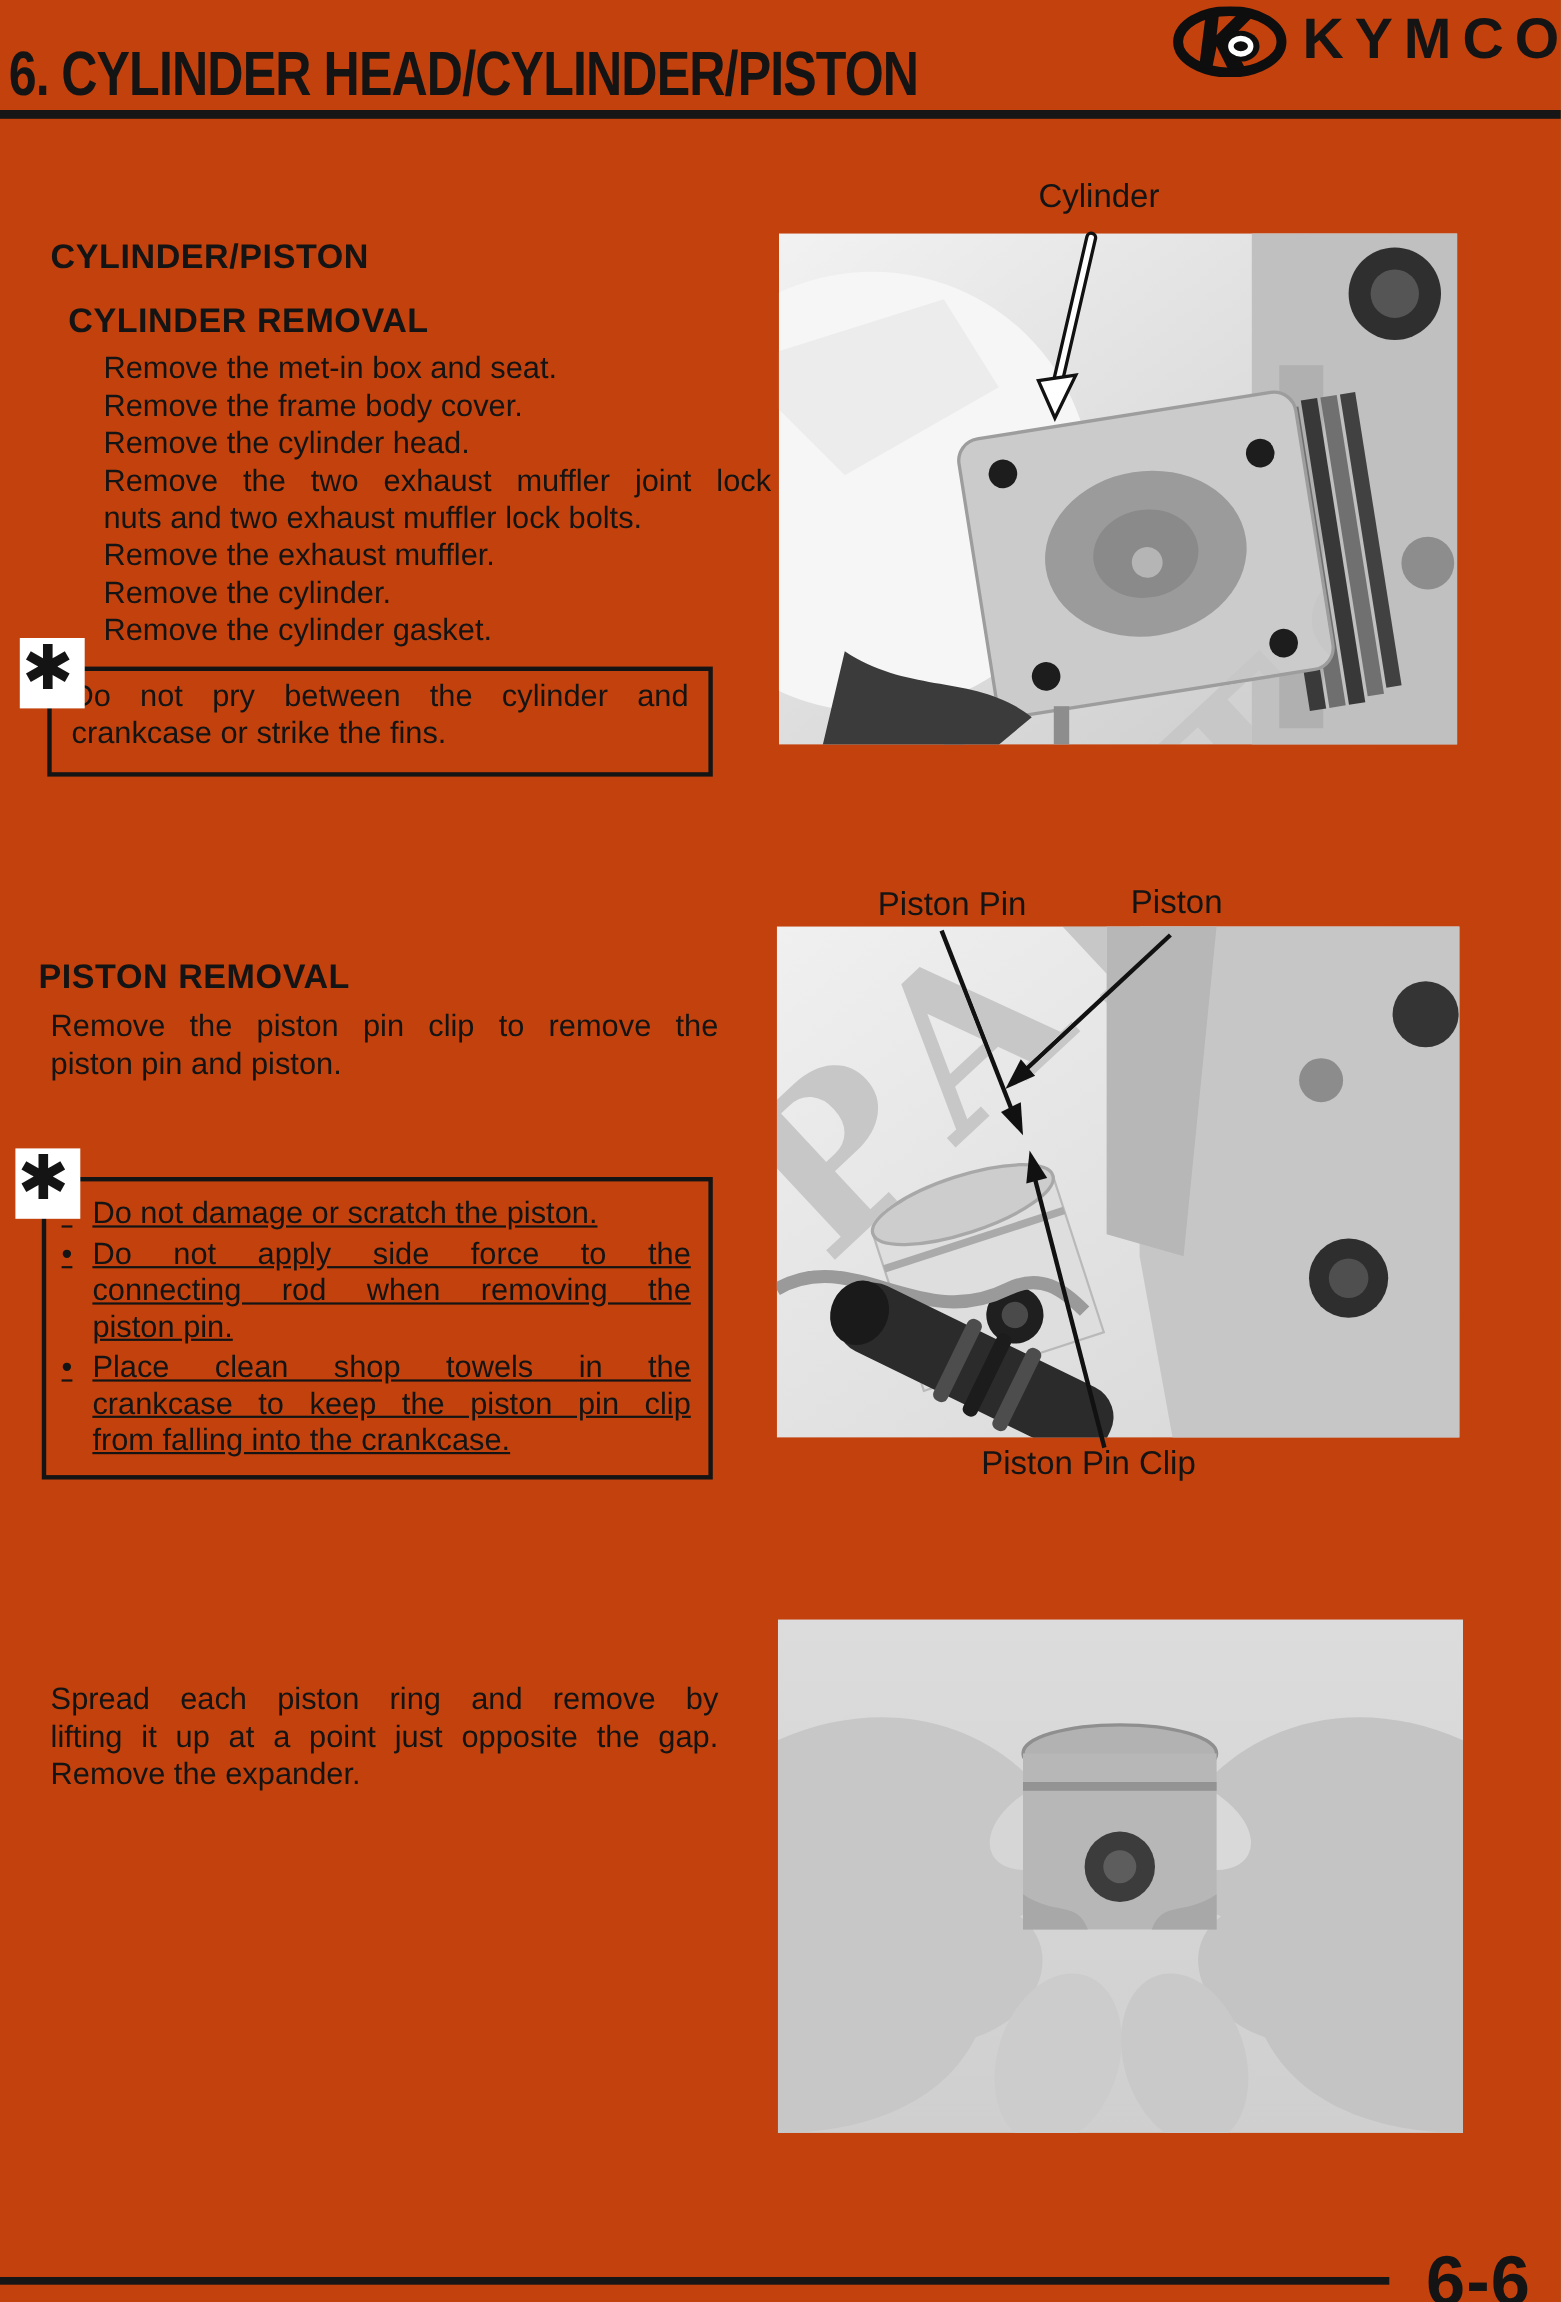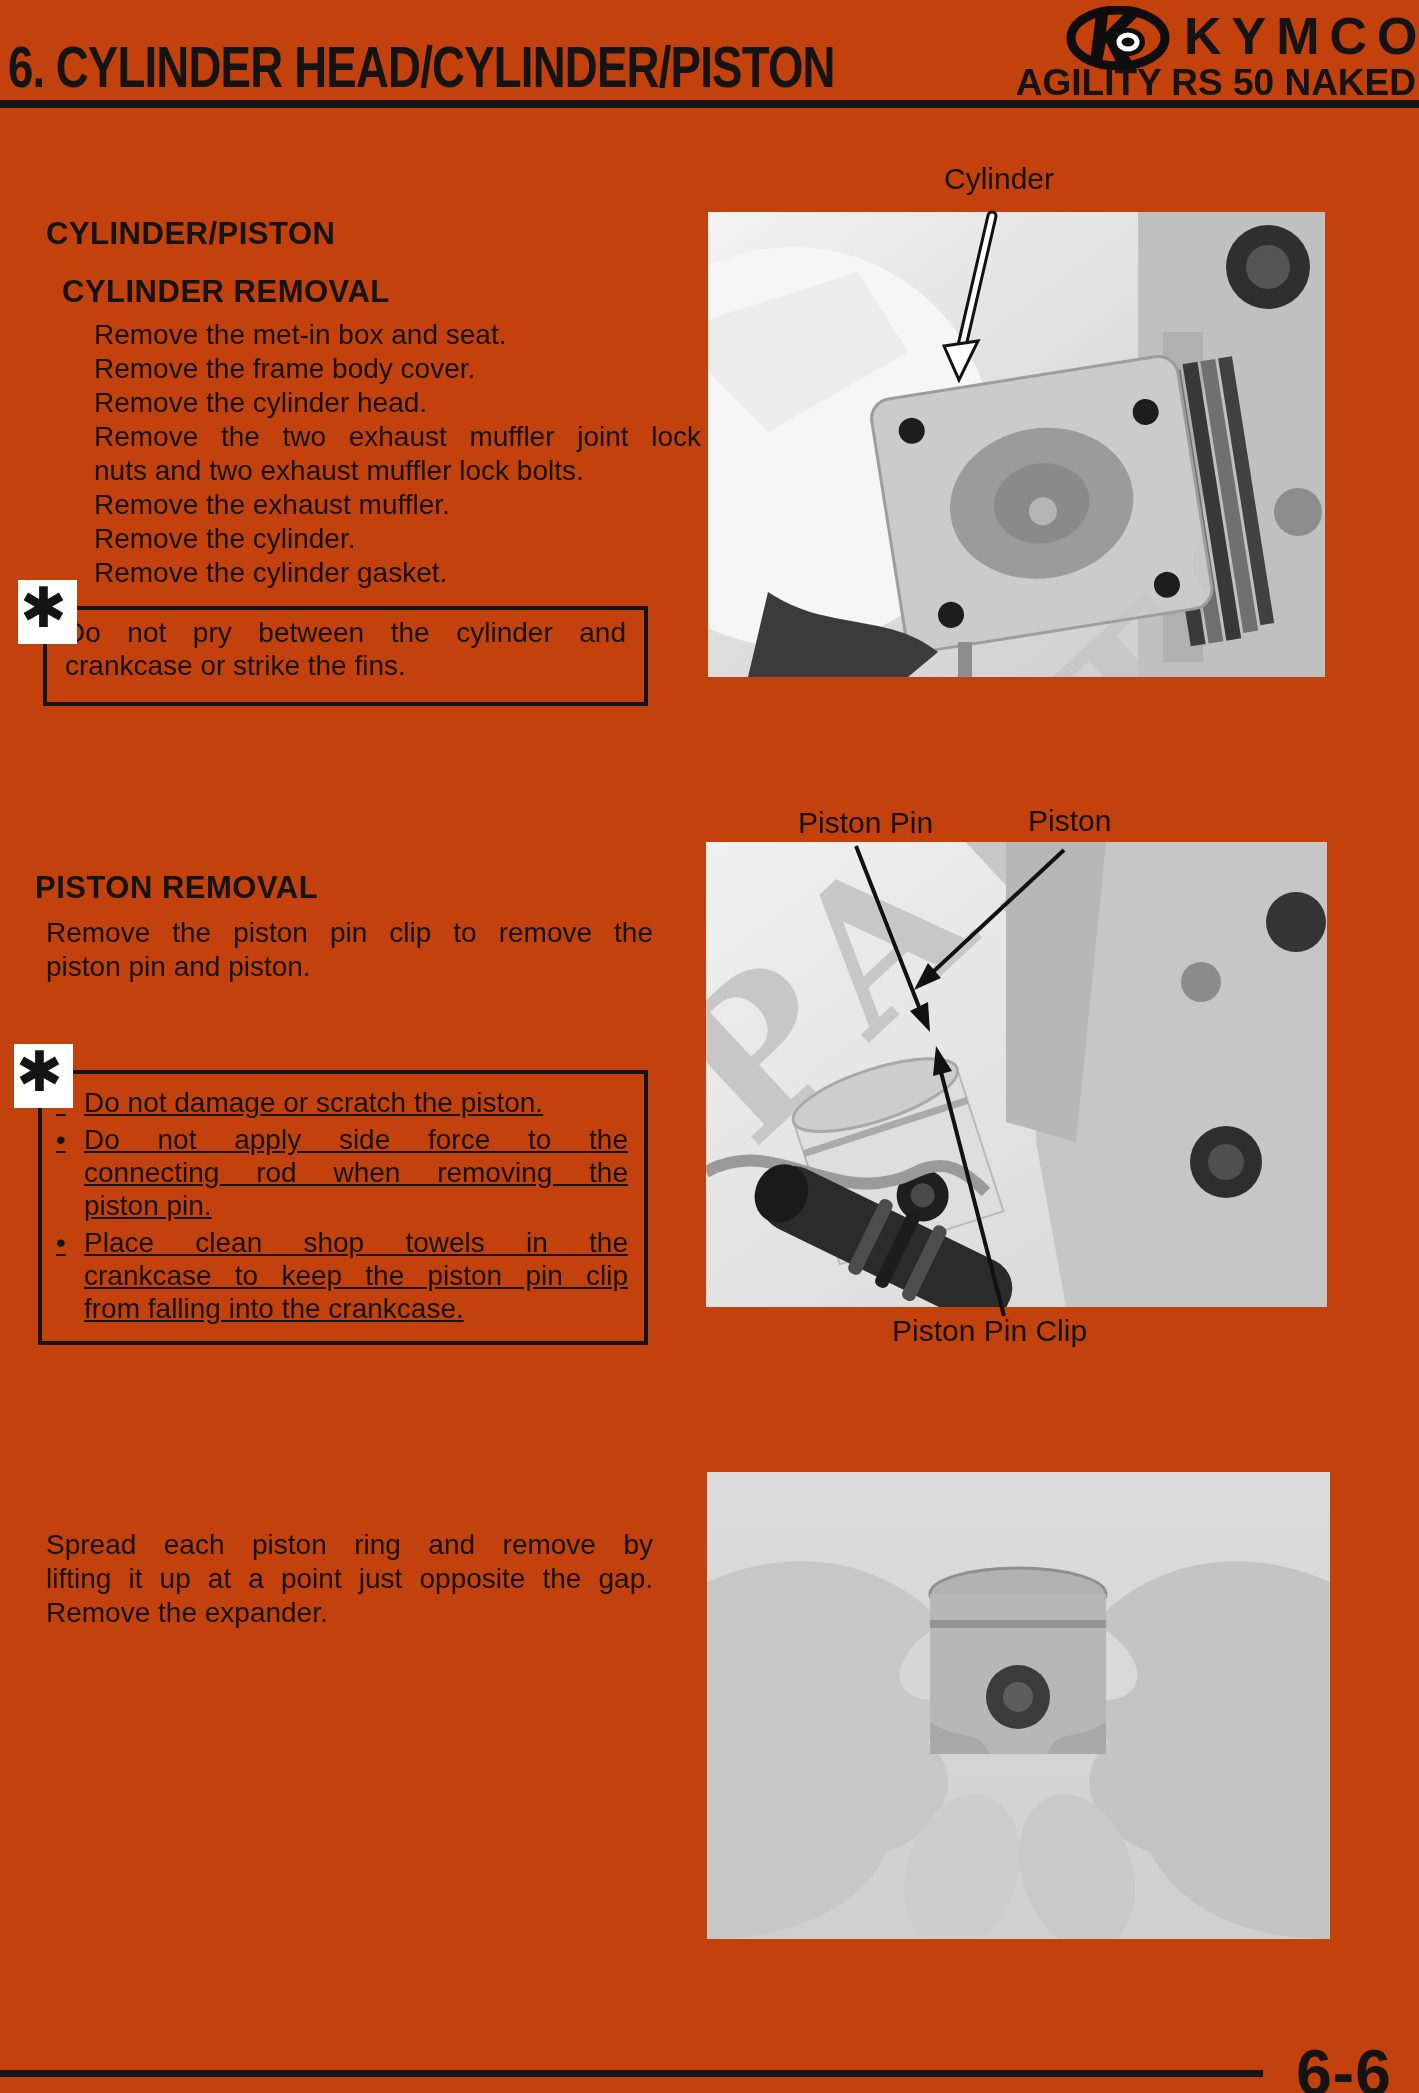--- a/index.html
+++ b/index.html
@@ -78,21 +78,20 @@
 
   <div class="kymco-logo">
     <svg width="104" height="64" viewBox="0 0 104 64">
       <ellipse cx="52" cy="32" rx="47" ry="28" fill="none" stroke="#0e0e0e" stroke-width="9"></ellipse>
       <path d="M30 8 L42 8 L40 26 L58 8 L74 8 L52 30 L66 56 L50 56 L40 36 L36 56 L24 56 Z" fill="#0e0e0e"></path>
       <ellipse cx="62" cy="36" rx="17" ry="14" fill="#0e0e0e"></ellipse>
       <ellipse cx="62" cy="36" rx="9" ry="7" fill="none" stroke="#ffffff" stroke-width="5"></ellipse>
     </svg>
   </div>
   <div class="kymco-word">KYMCO</div>
-  <div class="model-line">AGILITY RS 50 NAKED</div>
   <div class="abs header-rule"></div>
 
   <div class="h1" style="left:46px;top:216px;">CYLINDER/PISTON</div>
 
   <div class="h1" style="left:62px;top:274px;">CYLINDER REMOVAL</div>
 
   <div class="para" style="top:318px;margin-left:48px;">
     <div class="ln">Remove the met-in box and seat.</div>
     <div class="ln">Remove the frame body cover.</div>
     <div class="ln">Remove the cylinder head.</div>

